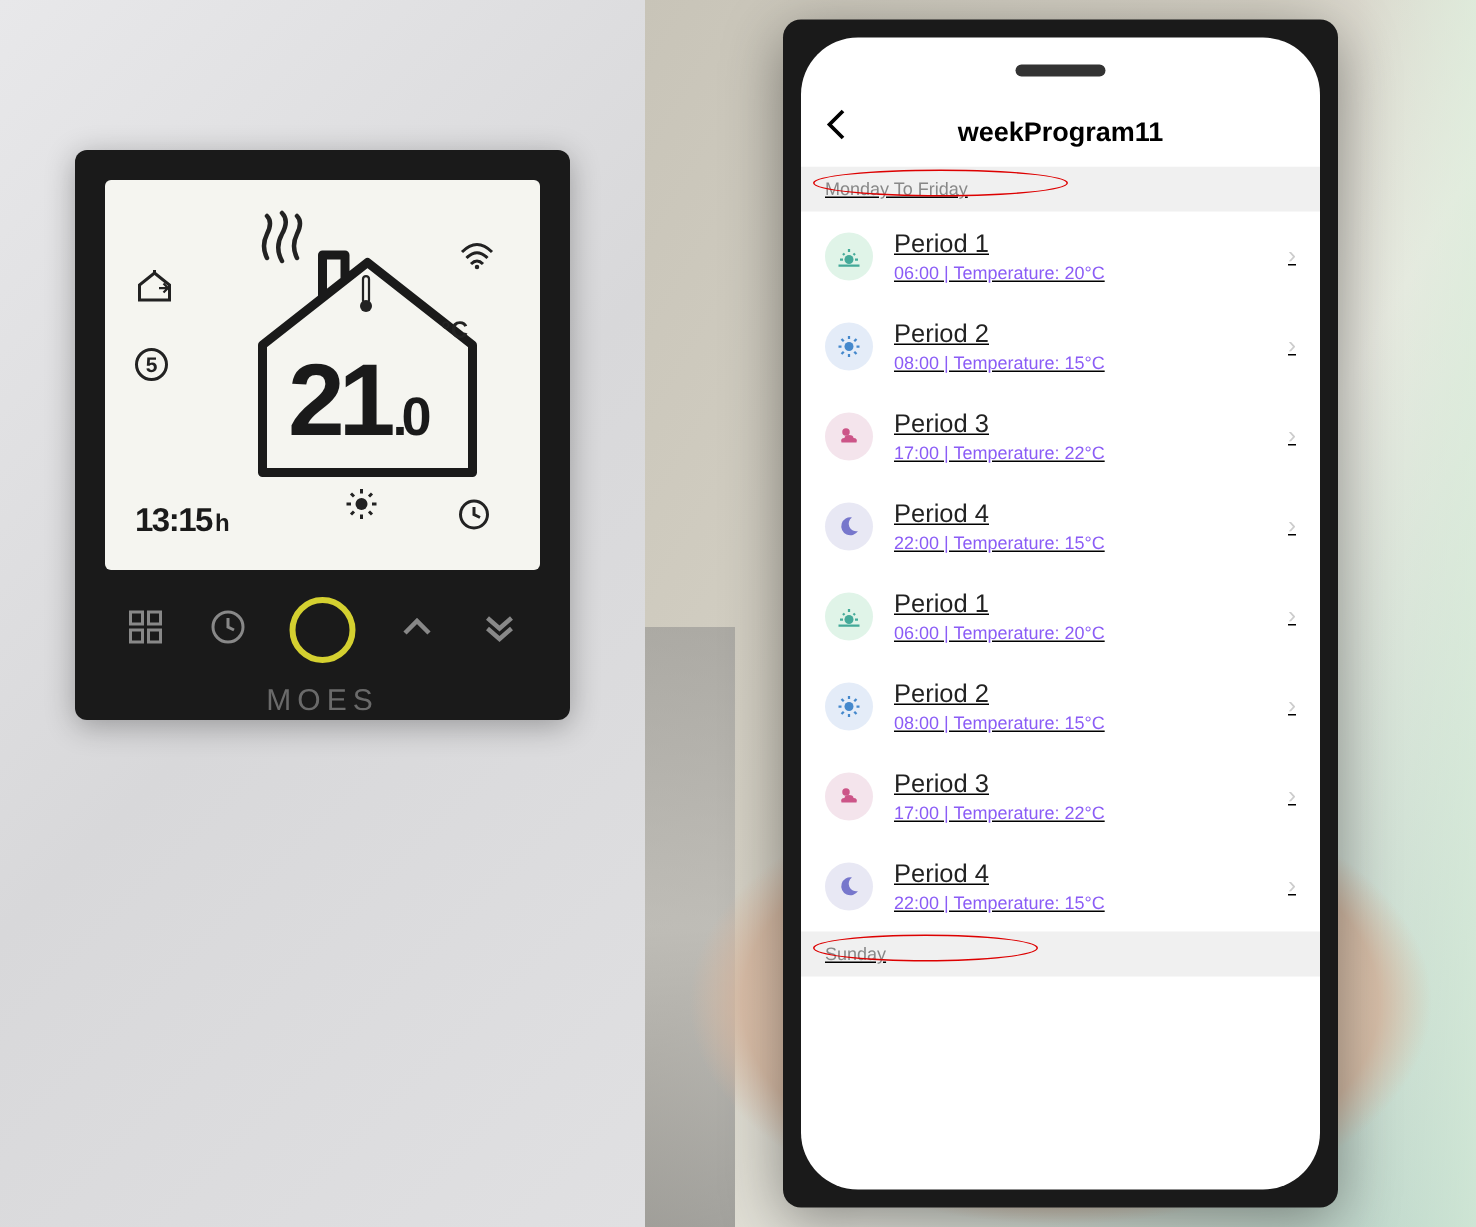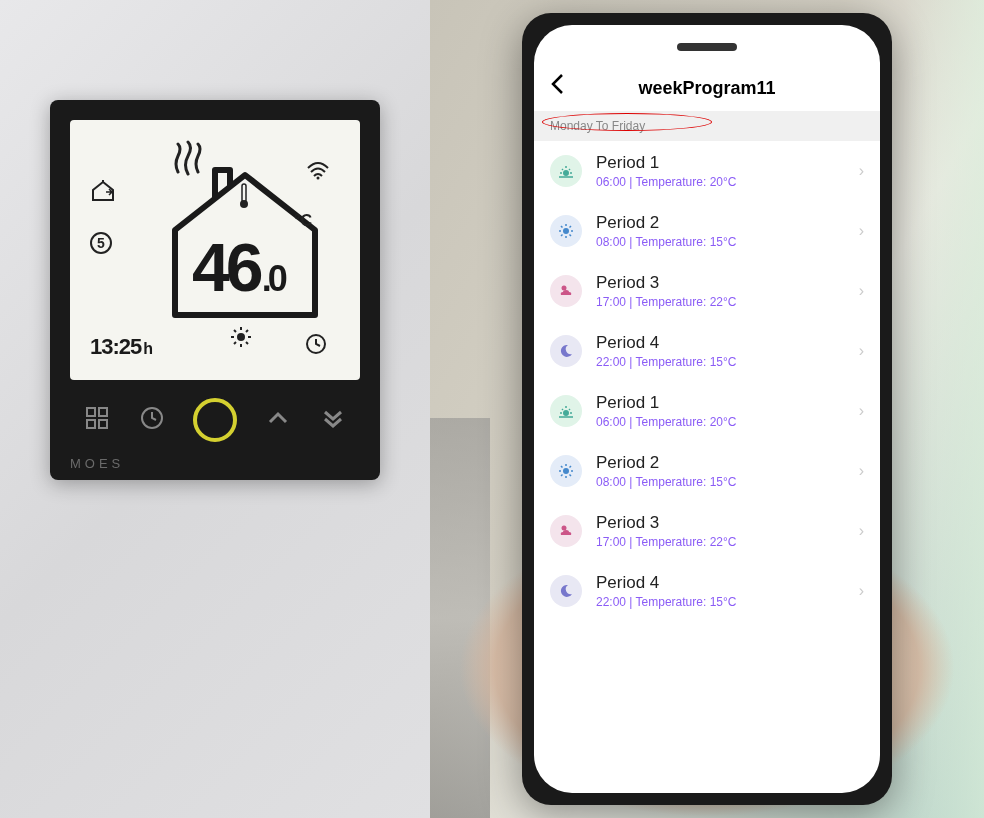--- a/index.html
+++ b/index.html
@@ -27,30 +27,30 @@
   .thermo-therm-icon svg { width: 12px; height: 28px; }
   .thermo-clock { position: absolute; bottom: 20px; left: 20px; font-size: 22px; font-weight: 700; font-family: 'Arial Black', sans-serif; color: #1a1a1a; letter-spacing: -1px; }
   .thermo-clock .h { font-size: 16px; margin-left: 2px; }
   .thermo-sun { position: absolute; bottom: 28px; left: 160px; }
   .thermo-sun svg { width: 22px; height: 22px; }
   .thermo-clock2 { position: absolute; bottom: 20px; right: 32px; }
   .thermo-clock2 svg { width: 24px; height: 24px; }
   .thermo-buttons { display: flex; justify-content: space-around; align-items: center; margin-top: 18px; }
   .tbtn svg { width: 26px; height: 26px; }
   .tbtn.ring { width: 44px; height: 44px; border: 4px solid #d4d030; border-radius: 50%; }
-  .thermo-brand { color: #6a6a6a; font-size: 13px; letter-spacing: 4px; margin-top: 14px; font-weight: 300; }
+  .thermo-brand { text-align: center; color: #6a6a6a; font-size: 20px; letter-spacing: 4px; margin-top: 14px; font-weight: 300; }
 
   
-  .phone { width: 370px; height: 792px; background: #1a1a1a; border-radius: 29px; padding: 12px; position: relative; box-shadow: 0 10px 40px rgba(0,0,0,0.4); z-index: 2; }
+  .phone { width: 370px; height: 792px; background: #1a1a1a; border-radius: 12px; padding: 12px; position: relative; box-shadow: 0 10px 40px rgba(0,0,0,0.4); z-index: 2; }
   .phone-inner { width: 100%; height: 100%; background: #fff; border-radius: 38px; overflow: hidden; display: flex; flex-direction: column; }
   .phone-speaker { position: absolute; top: 30px; left: 50%; transform: translateX(-50%); width: 60px; height: 8px; background: #333; border-radius: 4px; z-index: 3; }
   .phone-header { height: 86px; display: flex; align-items: flex-end; justify-content: center; position: relative; padding-bottom: 12px; }
   .phone-back { position: absolute; left: 16px; bottom: 10px; font-size: 24px; color: #000; }
   .phone-title { font-size: 18px; font-weight: 700; color: #000; }
-  .phone-body { flex: 1; overflow-y: auto; }
+  .phone-body { flex: 1; overflow-y: auto; text-decoration: underline; }
   .section-header { background: #f0f0f0; color: #888; font-size: 12px; padding: 8px 16px; position: relative; }
   .section-header .oval { position: absolute; border: 1.5px solid #d00; border-radius: 50%/50%; height: 18px; top: 2px; left: 8px; }
   .row { display: flex; align-items: center; padding: 12px 16px; border-bottom: 0px solid #eee; }
   .row-icon { width: 32px; height: 32px; border-radius: 50%; display: flex; align-items: center; justify-content: center; margin-right: 14px; flex-shrink: 0; }
   .row-icon svg { width: 18px; height: 18px; }
   .row-text { flex: 1; }
   .row-title { font-size: 17px; color: #222; font-weight: 400; }
   .row-sub { font-size: 12px; color: #8b5cf6; margin-top: 2px; }
   .row-chevron { color: #ccc; font-size: 16px; }
   .ic-sunrise { background: #e0f4e8; }
@@ -92,25 +92,25 @@
           </svg>
       </div>
       <div class="thermo-therm-icon">
         <svg viewBox="0 0 12 28">
             <rect x="4" y="2" width="4" height="18" rx="2" stroke="#222" stroke-width="1.5" fill="none"></rect>
             <circle cx="6" cy="22" r="4" fill="#222"></circle>
           </svg>
       </div>
       <div class="thermo-degc">°C</div>
       <div class="thermo-temp">
-        <span>46</span>
+        <span>21</span>
           <span class="dec">.0</span>
       </div>
       <div class="thermo-clock">
-        <span>13:25</span><span class="h">h</span>
+        <span>13:15</span><span class="h">h</span>
       </div>
       <div class="thermo-sun">
         <svg viewBox="0 0 22 22">
             <circle cx="11" cy="11" r="4" fill="#222"></circle>
             <g stroke="#222" stroke-width="2">
               <line x1="11" y1="1" x2="11" y2="4"></line>
               <line x1="11" y1="18" x2="11" y2="21"></line>
               <line x1="1" y1="11" x2="4" y2="11"></line>
               <line x1="18" y1="11" x2="21" y2="11"></line>
               <line x1="4" y1="4" x2="6" y2="6"></line>
@@ -293,16 +293,17 @@
               <svg viewBox="0 0 18 18">
                 <path d="M11 3 A6 6 0 1 0 15 12 A5 5 0 0 1 11 3 Z" fill="#77c"></path>
               </svg>
             </div>
             <div class="row-text">
               <div class="row-title">Period 4</div>
               <div class="row-sub">22:00  |  Temperature: 15°C</div>
             </div>
             <div class="row-chevron">›</div>
           </div>
+          <div class="section-header">Sunday<div class="oval" style="width: 150px;"></div></div>
         </div>
     </div>
   </div>
 </div>
 
 </body></html>

